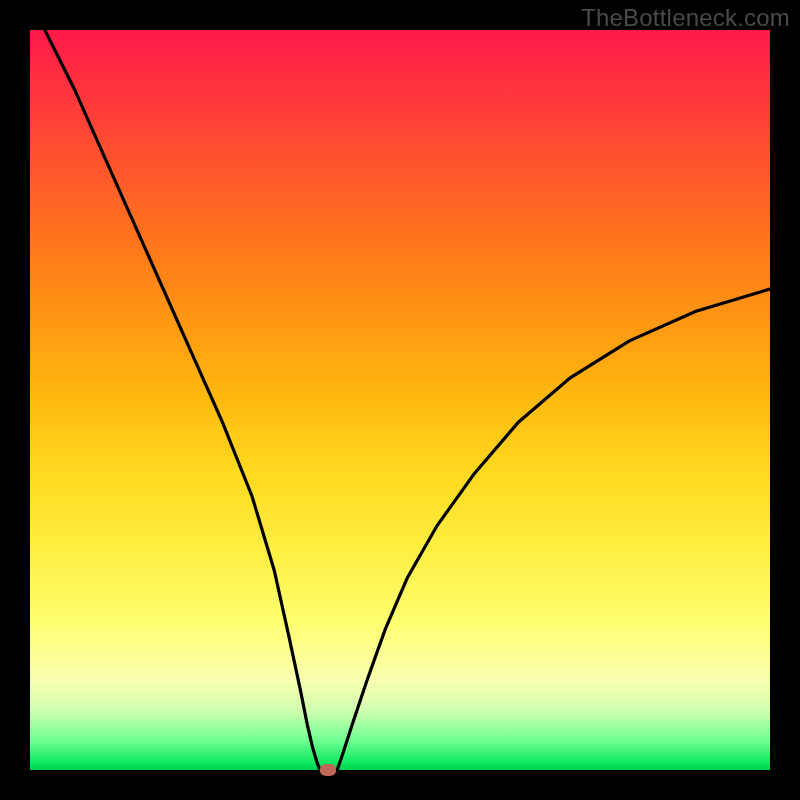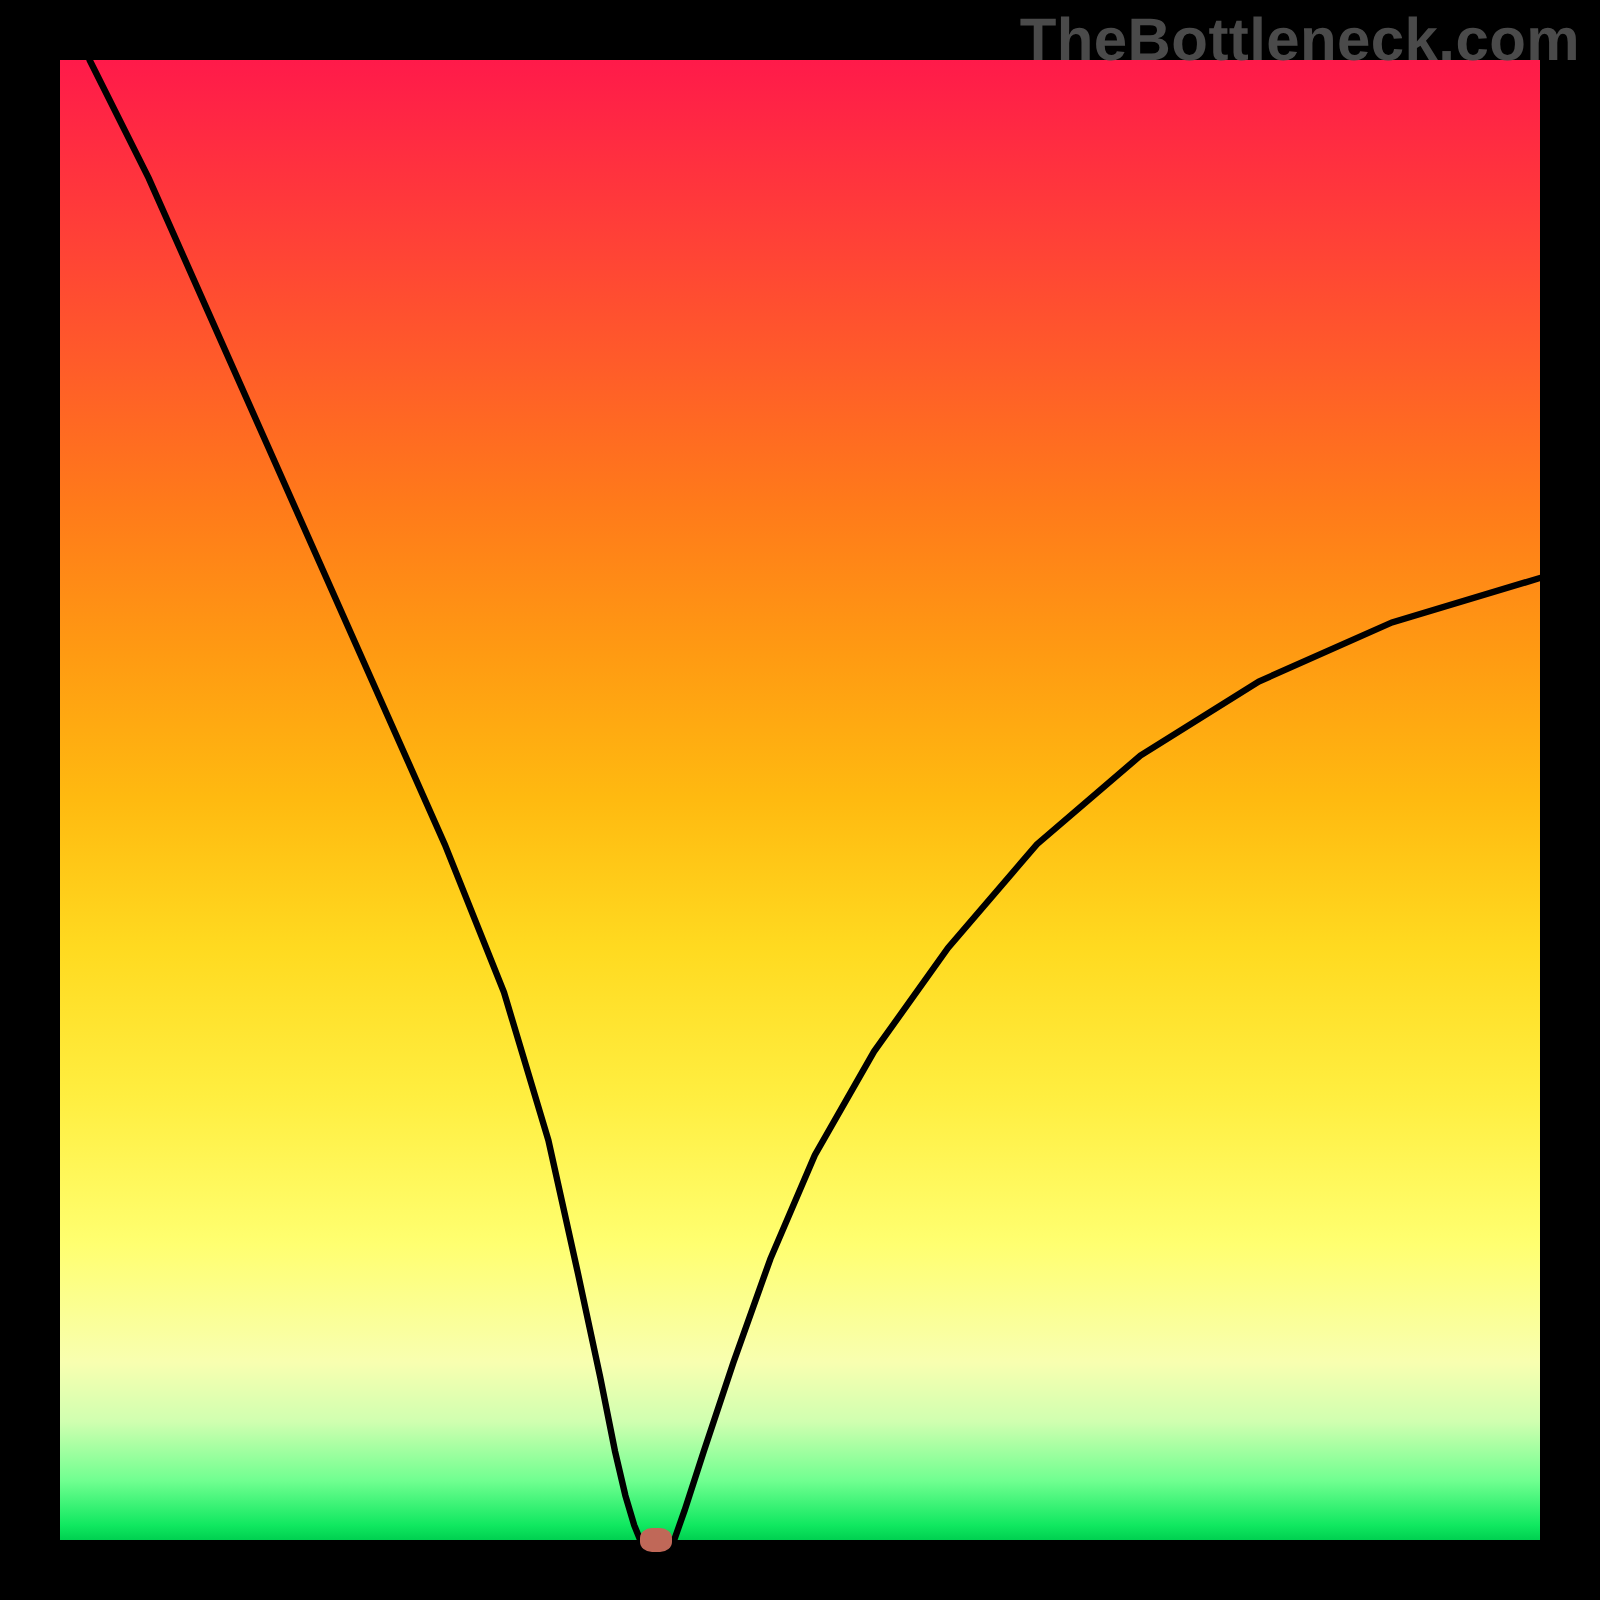--- a/index.html
+++ b/index.html
@@ -40,22 +40,22 @@
       #70ff90 96%,
       #10e860 99%,
       #00d050 100%
     );
   }
   .watermark {
     position: absolute;
     top: 4px;
     right: 10px;
     color: #4a4a4a;
-    font-size: 30px;
-    font-weight: 700;
+    font-size: 24px;
+    font-weight: 400;
     letter-spacing: 0.2px;
     margin-left: 36px;
   }
   .svg-layer {
     position: absolute;
     left: 0;
     top: 0;
   }
   .marker {
     position: absolute;

